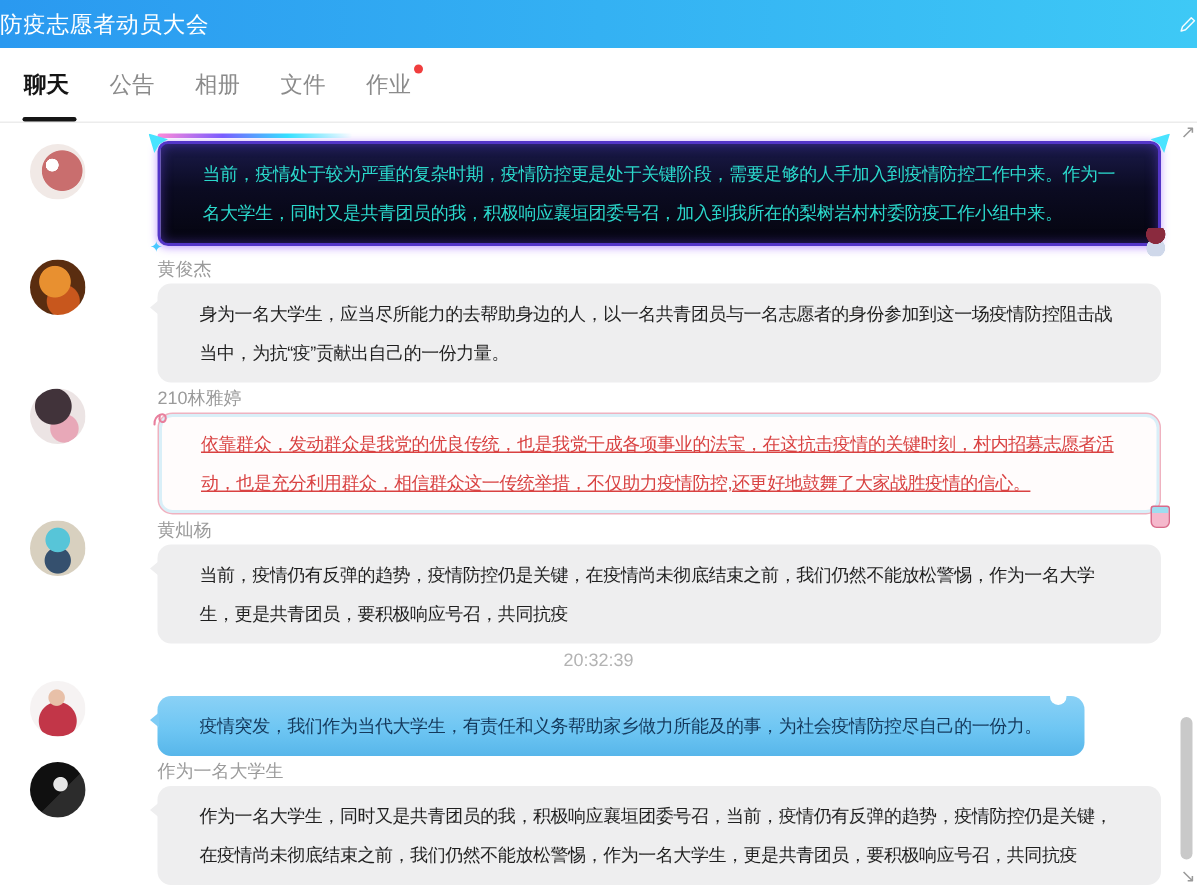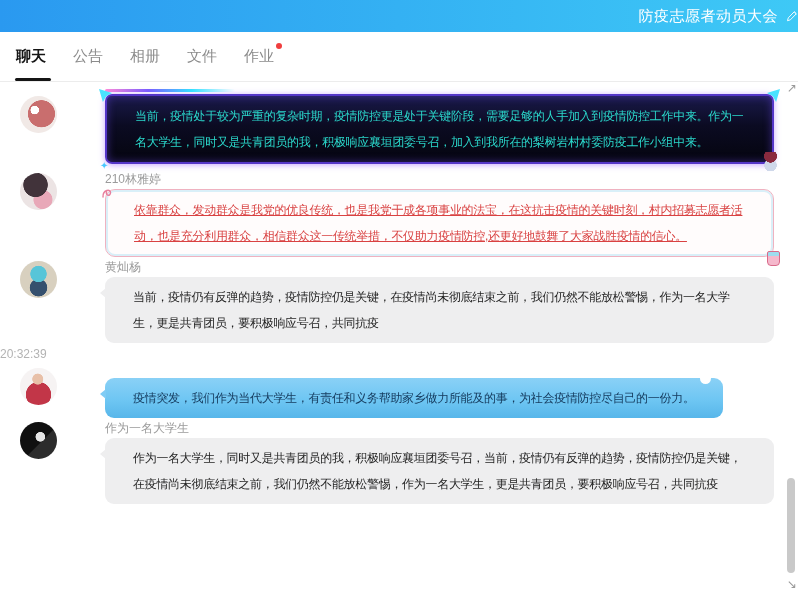--- a/index.html
+++ b/index.html
@@ -1,20 +1,20 @@
 <!DOCTYPE html>
 <html style="--hdr-l: #2a99f0; --hdr-r: #3ec9f6; --neon-tx: #2bd9cc; --neon-bd: #5436c8; --red-tx: #d94242; --blue-b: #6ec6f3; --gray-b: #eeeeef; --tab-on: #151515; --tab-in: #8b8b8b; --badge: #f03e3e;"><head>
 <meta charset="utf-8">
 <style>
   html,body{margin:0;padding:0;background:#fff;}
   body{font-family:"Liberation Sans","DejaVu Sans",sans-serif;}
   .app{position:relative;width:798px;height:592px;overflow:hidden;background:#fff;}
 
   
-  .header{height:32px;display:flex;align-items:center;justify-content:flex-end;
+  .header{height:32px;display:flex;align-items:center;justify-content:space-between;
     background:linear-gradient(90deg,var(--hdr-l,#2a99f0),var(--hdr-r,#3ec9f6));}
   .header .title{color:#fff;font-size:15px;letter-spacing:.5px;}
   .header .edit{margin-left:7px;display:inline-flex;cursor:pointer;opacity:.95;}
 
   
   .tabbar{height:49px;display:flex;align-items:stretch;padding-left:16px;gap:27px;
     border-bottom:1px solid #ececec;background:#fff;}
   .tab{position:relative;display:flex;align-items:center;font-size:15px;color:var(--tab-in,#8b8b8b);cursor:pointer;}
   .tab.active{color:var(--tab-on,#151515);font-weight:bold;}
   .tab.active::after{content:"";position:absolute;left:-1px;bottom:0;width:36px;height:3px;
@@ -25,21 +25,21 @@
 
   
   .chat{padding-top:12px;}
   .row{position:relative;padding-left:105px;padding-right:24px;margin-bottom:2px;}
   .avatar{position:absolute;left:20px;top:2px;width:37px;height:37px;border-radius:50%;cursor:pointer;
     background:#ddd;overflow:hidden;}
   .name{font-size:12px;color:#9b9b9b;line-height:16px;margin-bottom:2px;}
   .bubble{position:relative;display:inline-block;max-width:672px;box-sizing:border-box;
     padding:7px 28px;border-radius:9px;font-size:12px;line-height:26px;letter-spacing:-.3px;
     color:#1f1f1f;background:var(--gray-b,#eeeeef);vertical-align:top;}
-  .timestamp{text-align:left;font-size:12px;color:#b3b3b3;line-height:18px;margin:2px 0 3px;}
+  .timestamp{text-align:center;font-size:12px;color:#b3b3b3;line-height:18px;margin:2px 0 3px;}
 
   
   .row.gray .bubble::before{content:"";position:absolute;left:-5px;top:11px;
     border-top:5px solid transparent;border-bottom:5px solid transparent;border-right:6px solid var(--gray-b,#eeeeef);}
 
   
   .row.neon{margin-bottom:7px;}
   .row.neon .bubble{background:linear-gradient(180deg,#1a1a4a 0%,#0b0b22 45%,#05050f 100%);
     border:2px solid var(--neon-bd,#5436c8);color:var(--neon-tx,#2bd9cc);
     box-shadow:0 1px 6px rgba(150,90,255,.55), inset 0 0 8px rgba(90,60,200,.6);border-radius:7px;}
@@ -125,20 +125,21 @@
         <span>文件</span>
       </div>
       <div class="tab">
         <span>作业</span>
         <span class="dot"></span>
       </div>
     </div>
 
   <div class="chat" id="chat">
       <div class="row neon no-name"><div class="avatar av-pink-bear"></div><div class="bubble"><span class="txt">当前，疫情处于较为严重的复杂时期，疫情防控更是处于关键阶段，需要足够的人手加入到疫情防控工作中来。作为一名大学生，同时又是共青团员的我，积极响应襄垣团委号召，加入到我所在的梨树岩村村委防疫工作小组中来。</span><span class="neon-strip"></span><span class="c-arrow tl"></span><span class="c-arrow tr"></span><span class="sparkle">✦</span><span class="anime-sticker"></span></div></div>
+      <div class="row gray"><div class="avatar av-orange-warrior"></div><div class="name">黄俊杰</div><div class="bubble"><span class="txt">身为一名大学生，应当尽所能力的去帮助身边的人，以一名共青团员与一名志愿者的身份参加到这一场疫情防控阻击战当中，为抗“疫”贡献出自己的一份力量。</span></div></div>
       <div class="row pink"><div class="avatar av-anime-girl"></div><div class="name">210林雅婷</div><div class="bubble"><span class="txt">依靠群众，发动群众是我党的优良传统，也是我党干成各项事业的法宝，在这抗击疫情的关键时刻，村内招募志愿者活动，也是充分利用群众，相信群众这一传统举措，不仅助力疫情防控,还更好地鼓舞了大家战胜疫情的信心。</span><span class="curl-sticker"><svg width="18" height="12" viewBox="0 0 18 12">
               <path d="M2 10 C 1.5 3, 10 1, 9.5 6 C 9.2 9.5, 4.5 9, 5.5 4.5" fill="none" stroke="#e87f9d" stroke-width="1.4" stroke-linecap="round"></path>
             </svg></span><span class="cup-sticker"></span></div></div>
       <div class="row gray"><div class="avatar av-pixel-boy"></div><div class="name">黄灿杨</div><div class="bubble"><span class="txt">当前，疫情仍有反弹的趋势，疫情防控仍是关键，在疫情尚未彻底结束之前，我们仍然不能放松警惕，作为一名大学生，更是共青团员，要积极响应号召，共同抗疫</span></div></div>
       <div class="timestamp">20:32:39</div>
       <div class="row blue"><div class="avatar av-red-dress"></div><div class="bubble"><span class="txt">疫情突发，我们作为当代大学生，有责任和义务帮助家乡做力所能及的事，为社会疫情防控尽自己的一份力。</span><span class="cloud-dot"></span></div></div>
       <div class="row gray"><div class="avatar av-dark-sketch"></div><div class="name">作为一名大学生</div><div class="bubble"><span class="txt">作为一名大学生，同时又是共青团员的我，积极响应襄垣团委号召，当前，疫情仍有反弹的趋势，疫情防控仍是关键，在疫情尚未彻底结束之前，我们仍然不能放松警惕，作为一名大学生，更是共青团员，要积极响应号召，共同抗疫</span></div></div>
     </div>
 
   <div class="scroll-arrow up">↗</div>

